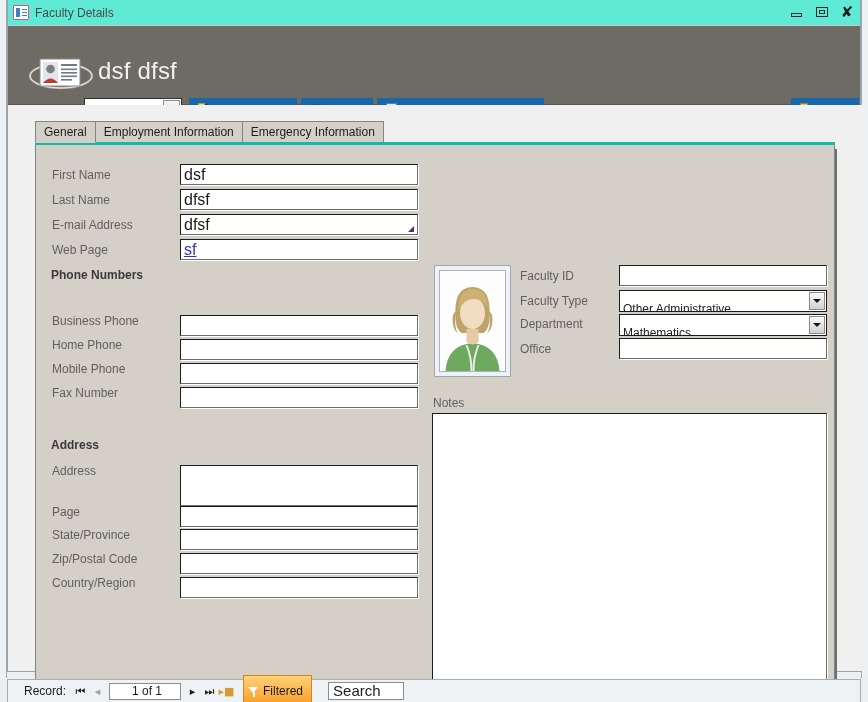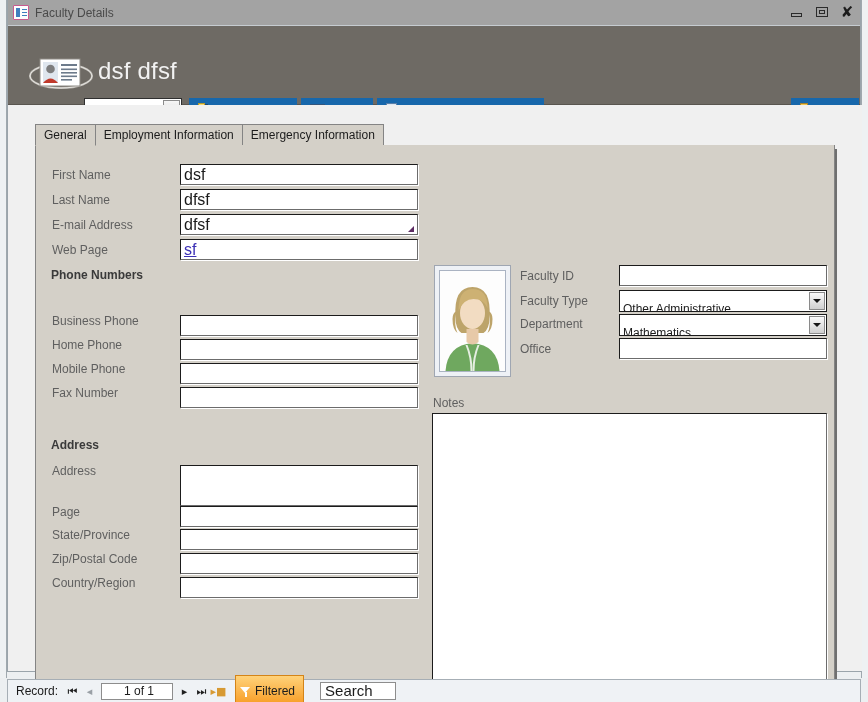--- a/index.html
+++ b/index.html
@@ -42,21 +42,21 @@
     background: #f0f0f0;
     border: 1px solid #9aa4ab;
     border-top: none;
     box-sizing: border-box;
   }
 
   
   #titlebar {
     position: relative;
     height: 26px;
-    background: #a3a3a3;
+    background: #5eead4;
     border-bottom: 1px solid #c6ccd1;
     display: flex;
     align-items: center;
     padding-left: 5px;
     box-sizing: border-box;
   }
   .tb-icon {
     width: 16px; height: 15px;
     border: 1px solid #c85a8e;
     background: #fdfdfd;
@@ -269,21 +269,21 @@
   }
 
   
   #tabstrip {
     position: absolute;
     left: 27px; top: 20px;
     width: 800px;
     height: 21px;
     display: flex;
     align-items: flex-end;
-    border-bottom: 1px solid #14b8a6;
+    border-bottom: 4px solid #14b8a6;
     box-sizing: border-box;
   }
   .tab {
     height: 21px;
     line-height: 20px;
     padding: 0 8px;
     font-size: 12px;
     color: #1c1c1c;
     background: #d4d0c8;
     border: 1px solid #848484;
@@ -434,21 +434,21 @@
   #recordbar {
     position: absolute;
     left: 7px; top: 679px;
     width: 854px; height: 23px;
     background: #eff2f5;
     border: 1px solid #a6aeb5;
     border-bottom: none;
     box-sizing: border-box;
     display: flex;
     align-items: center;
-    padding-left: 8px;
+    padding-left: 16px;
     font-size: 12px;
     color: #1b1b1b;
   }
   #record-label { margin-right: 6px; }
   .navbtn {
     width: 17px; height: 17px;
     display: flex; align-items: center; justify-content: center;
     font-size: 11px;
     color: #1f1f1f;
     cursor: default;

